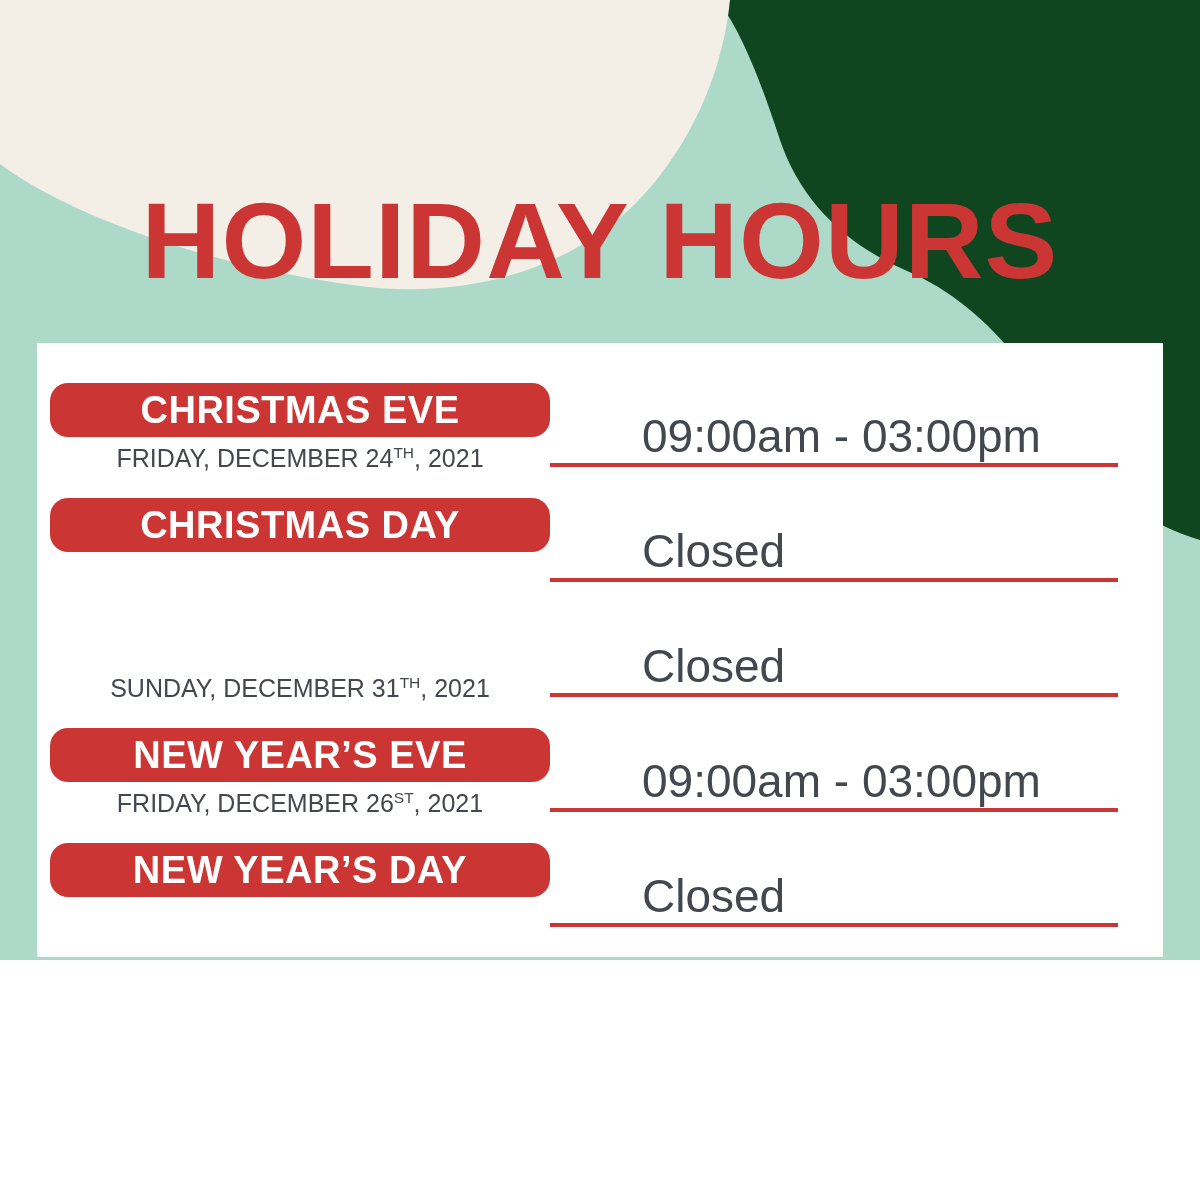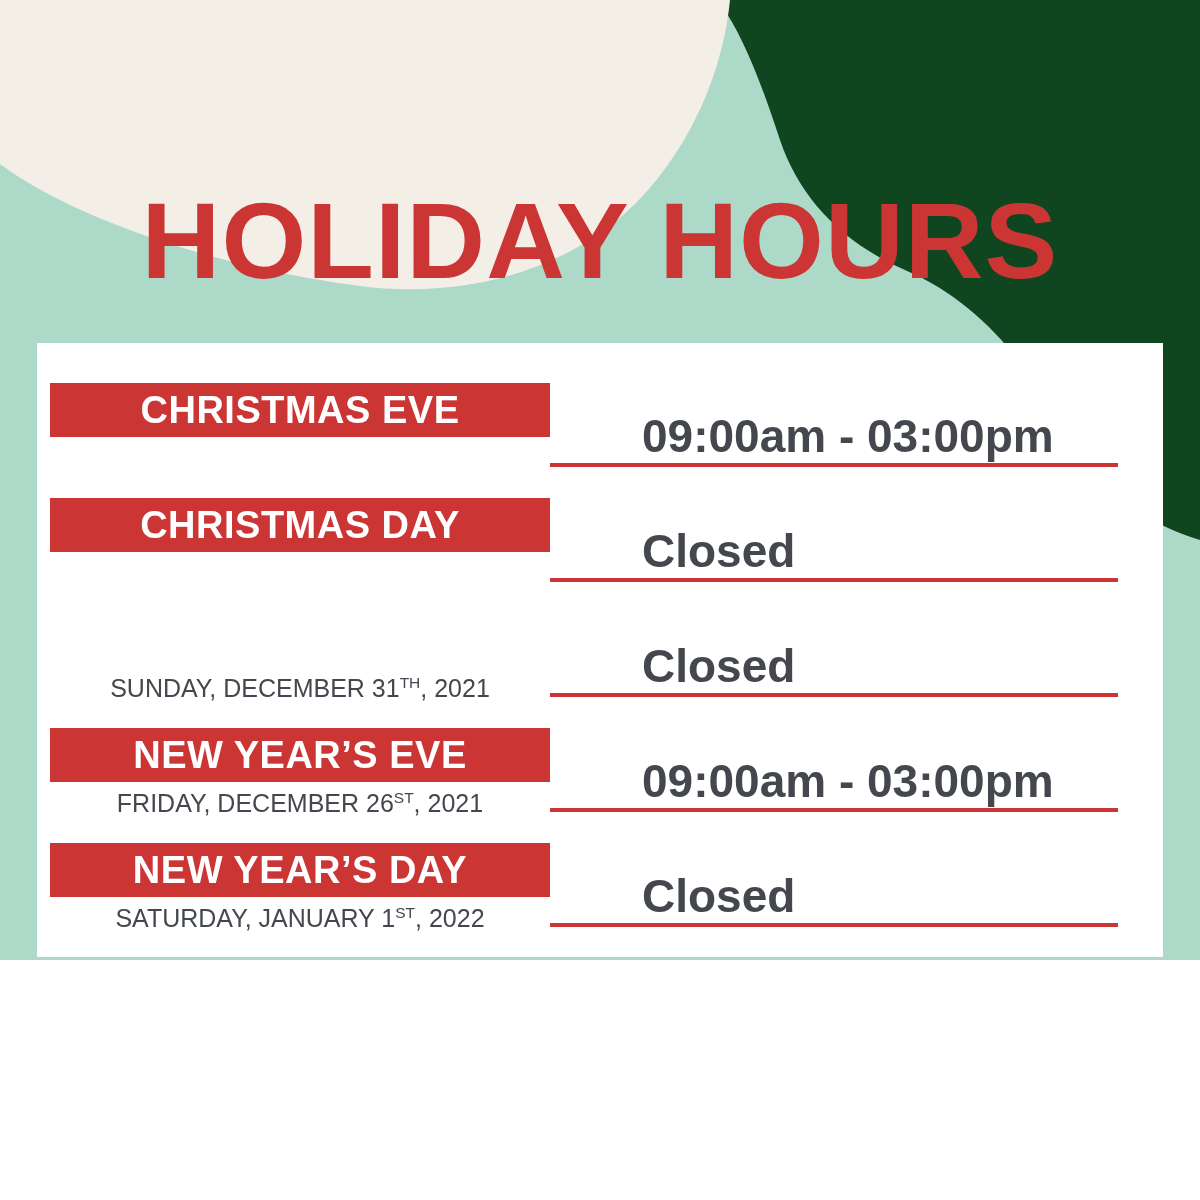--- a/index.html
+++ b/index.html
@@ -67,20 +67,21 @@
   .name-bar {
     position: absolute;
     left: 13px;
     top: 10px;
     width: 500px;
     height: 54px;
     background: #CB3534;
     display: flex;
     align-items: center;
     justify-content: center;
+    border-radius: 18px;
   }
   .name-bar .name-text {
     color: #FFFFFF;
     font-family: "Liberation Sans Narrow", "Liberation Sans", sans-serif;
     font-weight: bold;
     font-size: 38px;
     line-height: 40px;
     letter-spacing: 0.5px;
     white-space: nowrap;
   }
@@ -112,21 +113,21 @@
     height: 84px;
     border-bottom: 4px solid #CB3534;
     box-sizing: border-box;
   }
   .hours-text {
     position: absolute;
     left: 92px;
     bottom: 2px;
     color: #44484E;
     font-family: "Liberation Sans", sans-serif;
-    font-weight: bold;
+    font-weight: normal;
     font-size: 46px;
     line-height: 50px;
     white-space: nowrap;
   }
   .hours-text.closed { left: 92px; }
 
   
   .tree {
     position: absolute;
     left: 1057px;
@@ -152,20 +153,26 @@
     <path d="M 0 975 C 70 975 120 1000 175 1060 C 235 1125 290 1147 370 1148 C 450 1149 510 1165 565 1192 C 640 1228 720 1252 820 1262 C 930 1272 1040 1270 1200 1258 L 1200 1200 L 0 1200 Z" fill="#CB3534"></path>
   </svg>
 
   <div class="title">HOLIDAY HOURS</div>
 
   <div class="card">
 
     <div class="row row-0">
       <div class="name-bar">
         <span class="name-text">CHRISTMAS EVE</span>
+      </div>
+      <div class="date-text">
+        <span>FRIDAY,</span>
+        <span>DECEMBER</span>
+        <span>24</span><sup>TH</sup>,
+        <span>2021</span>
       </div>
       <div class="hours-wrap">
         <span class="hours-text">09:00am - 03:00pm</span>
       </div>
     </div>
 
     <div class="row row-1">
       <div class="name-bar">
         <span class="name-text">CHRISTMAS DAY</span>
       </div>
@@ -197,26 +204,20 @@
         <span>2021</span>
       </div>
       <div class="hours-wrap">
         <span class="hours-text">09:00am - 03:00pm</span>
       </div>
     </div>
 
     <div class="row row-4">
       <div class="name-bar">
         <span class="name-text">NEW YEAR’S DAY</span>
-      </div>
-      <div class="date-text">
-        <span>SATURDAY,</span>
-        <span>JANUARY</span>
-        <span>1</span><sup>ST</sup>,
-        <span>2022</span>
       </div>
       <div class="hours-wrap">
         <span class="hours-text closed">Closed</span>
       </div>
     </div>
 
   </div>
 
   <svg class="tree" viewBox="0 0 116 165">
     <path fill="#0F4620" d="M58 2

